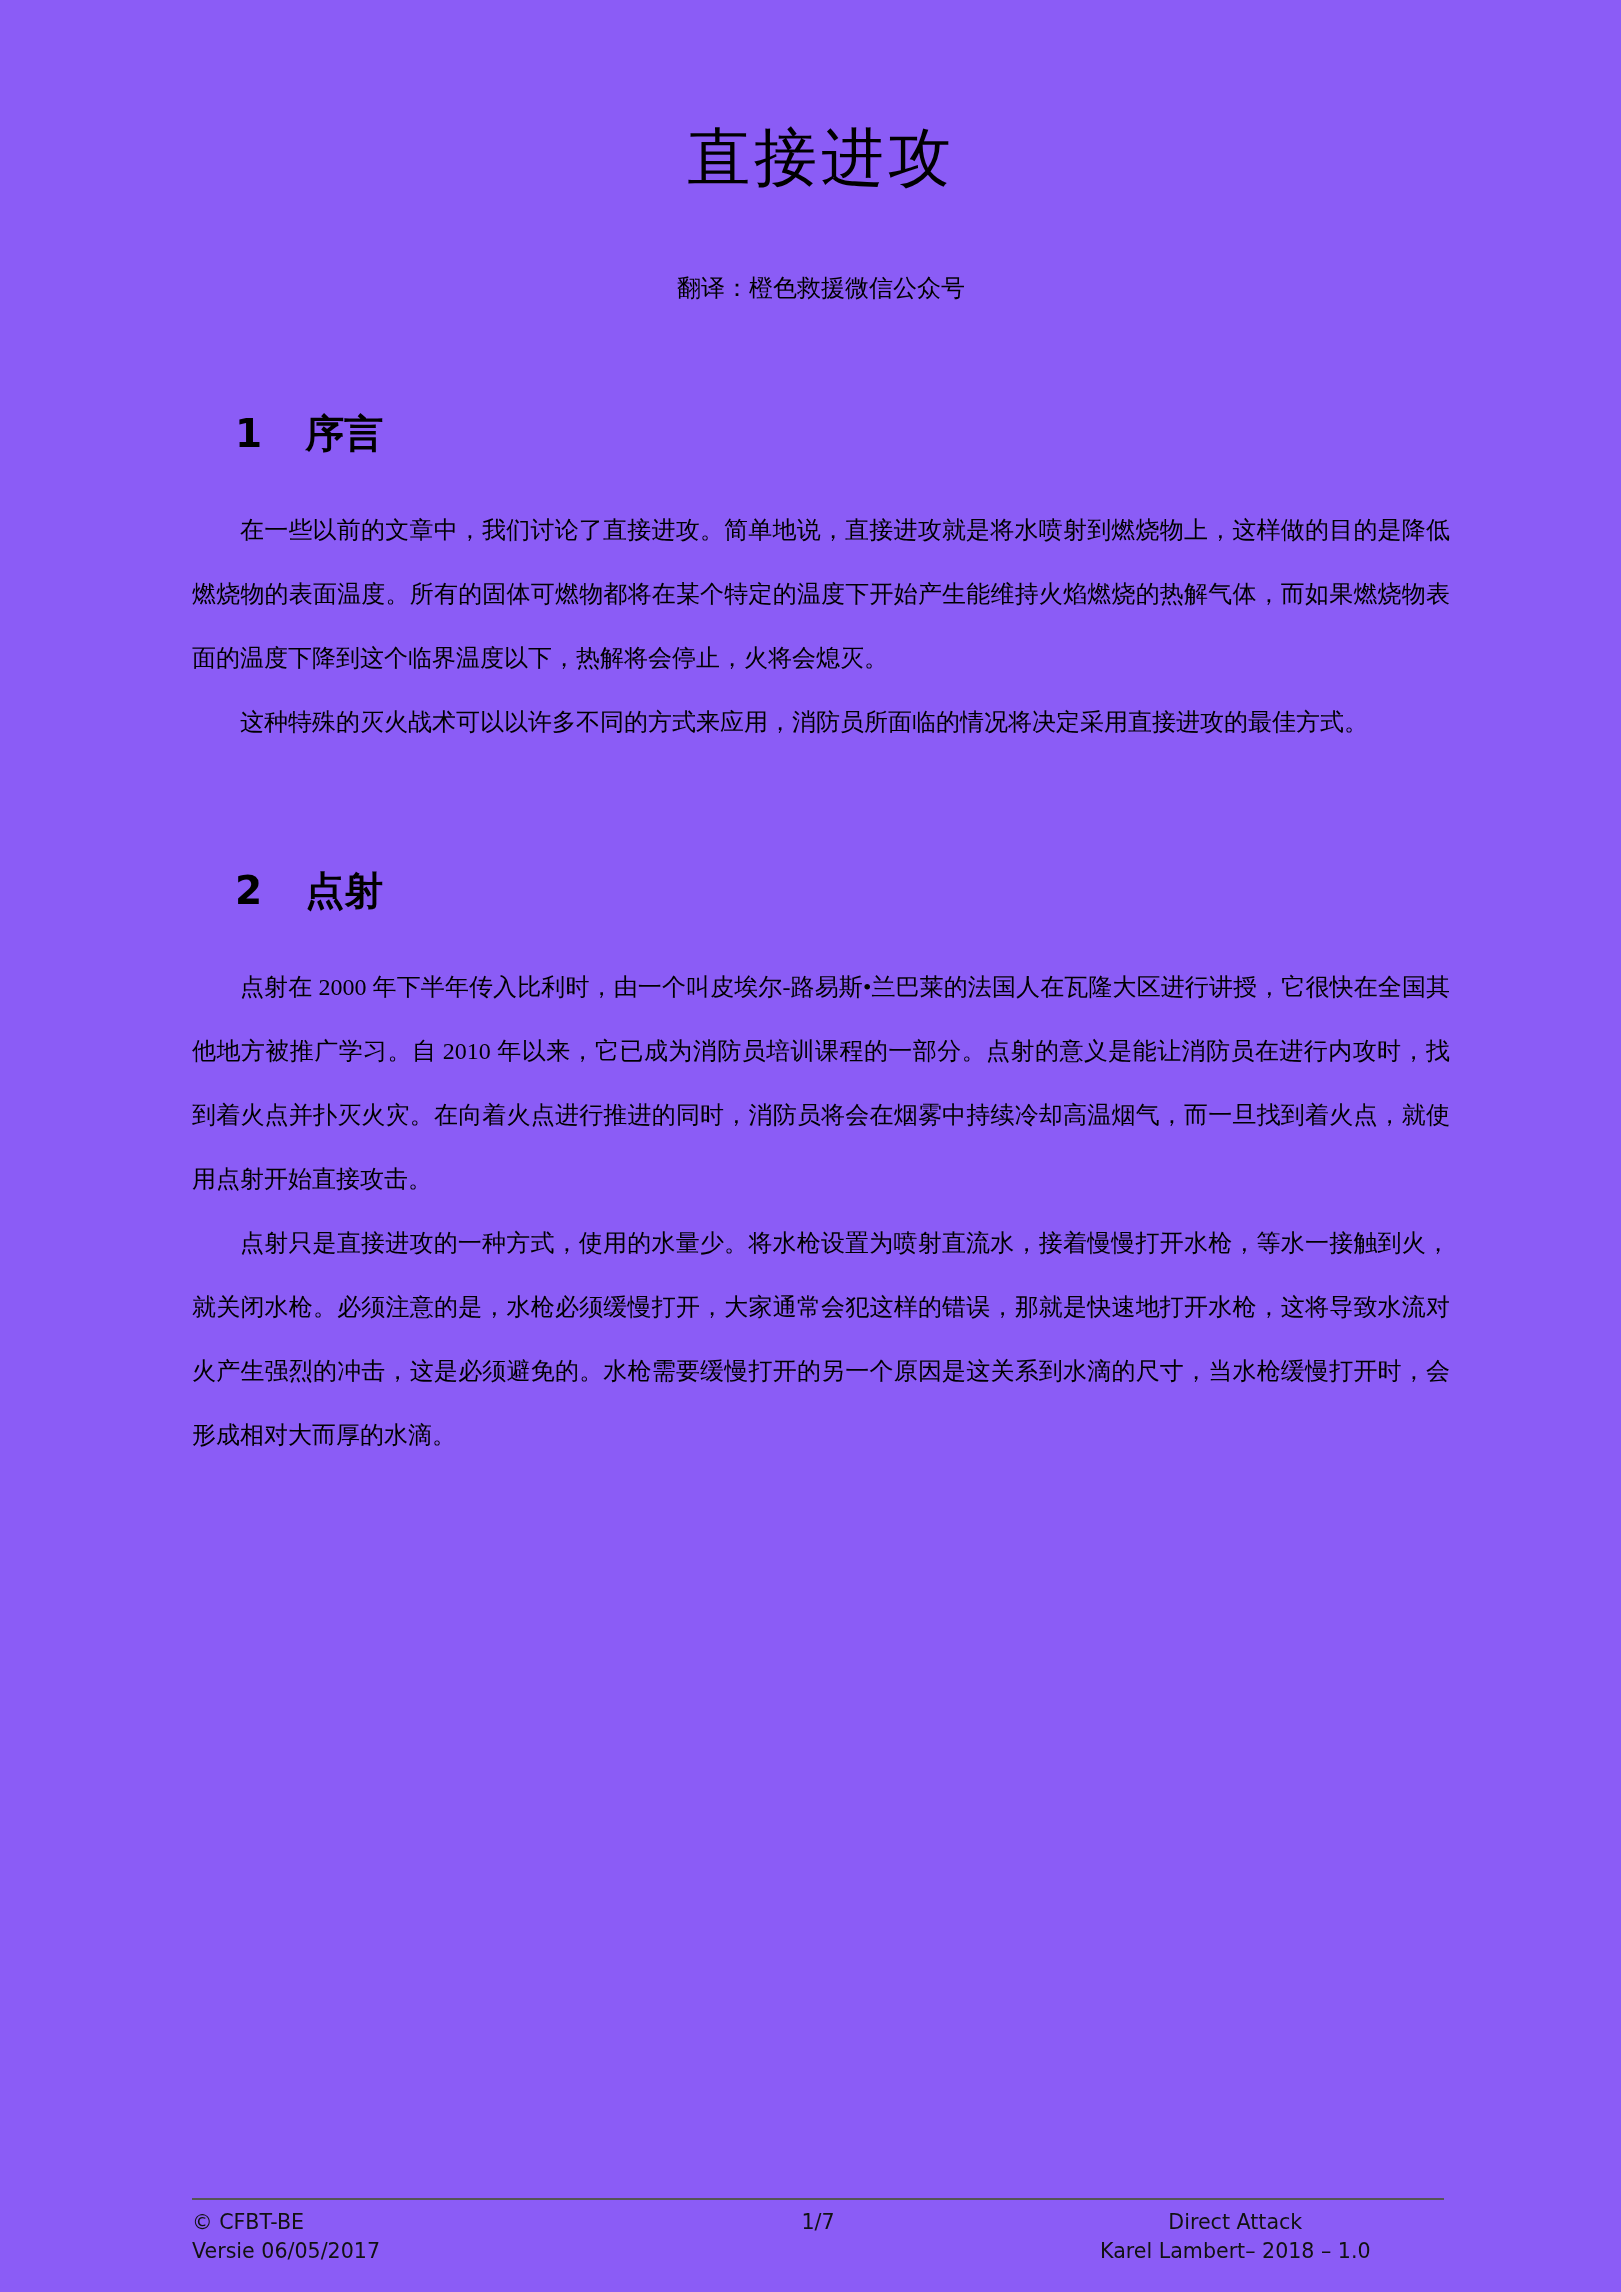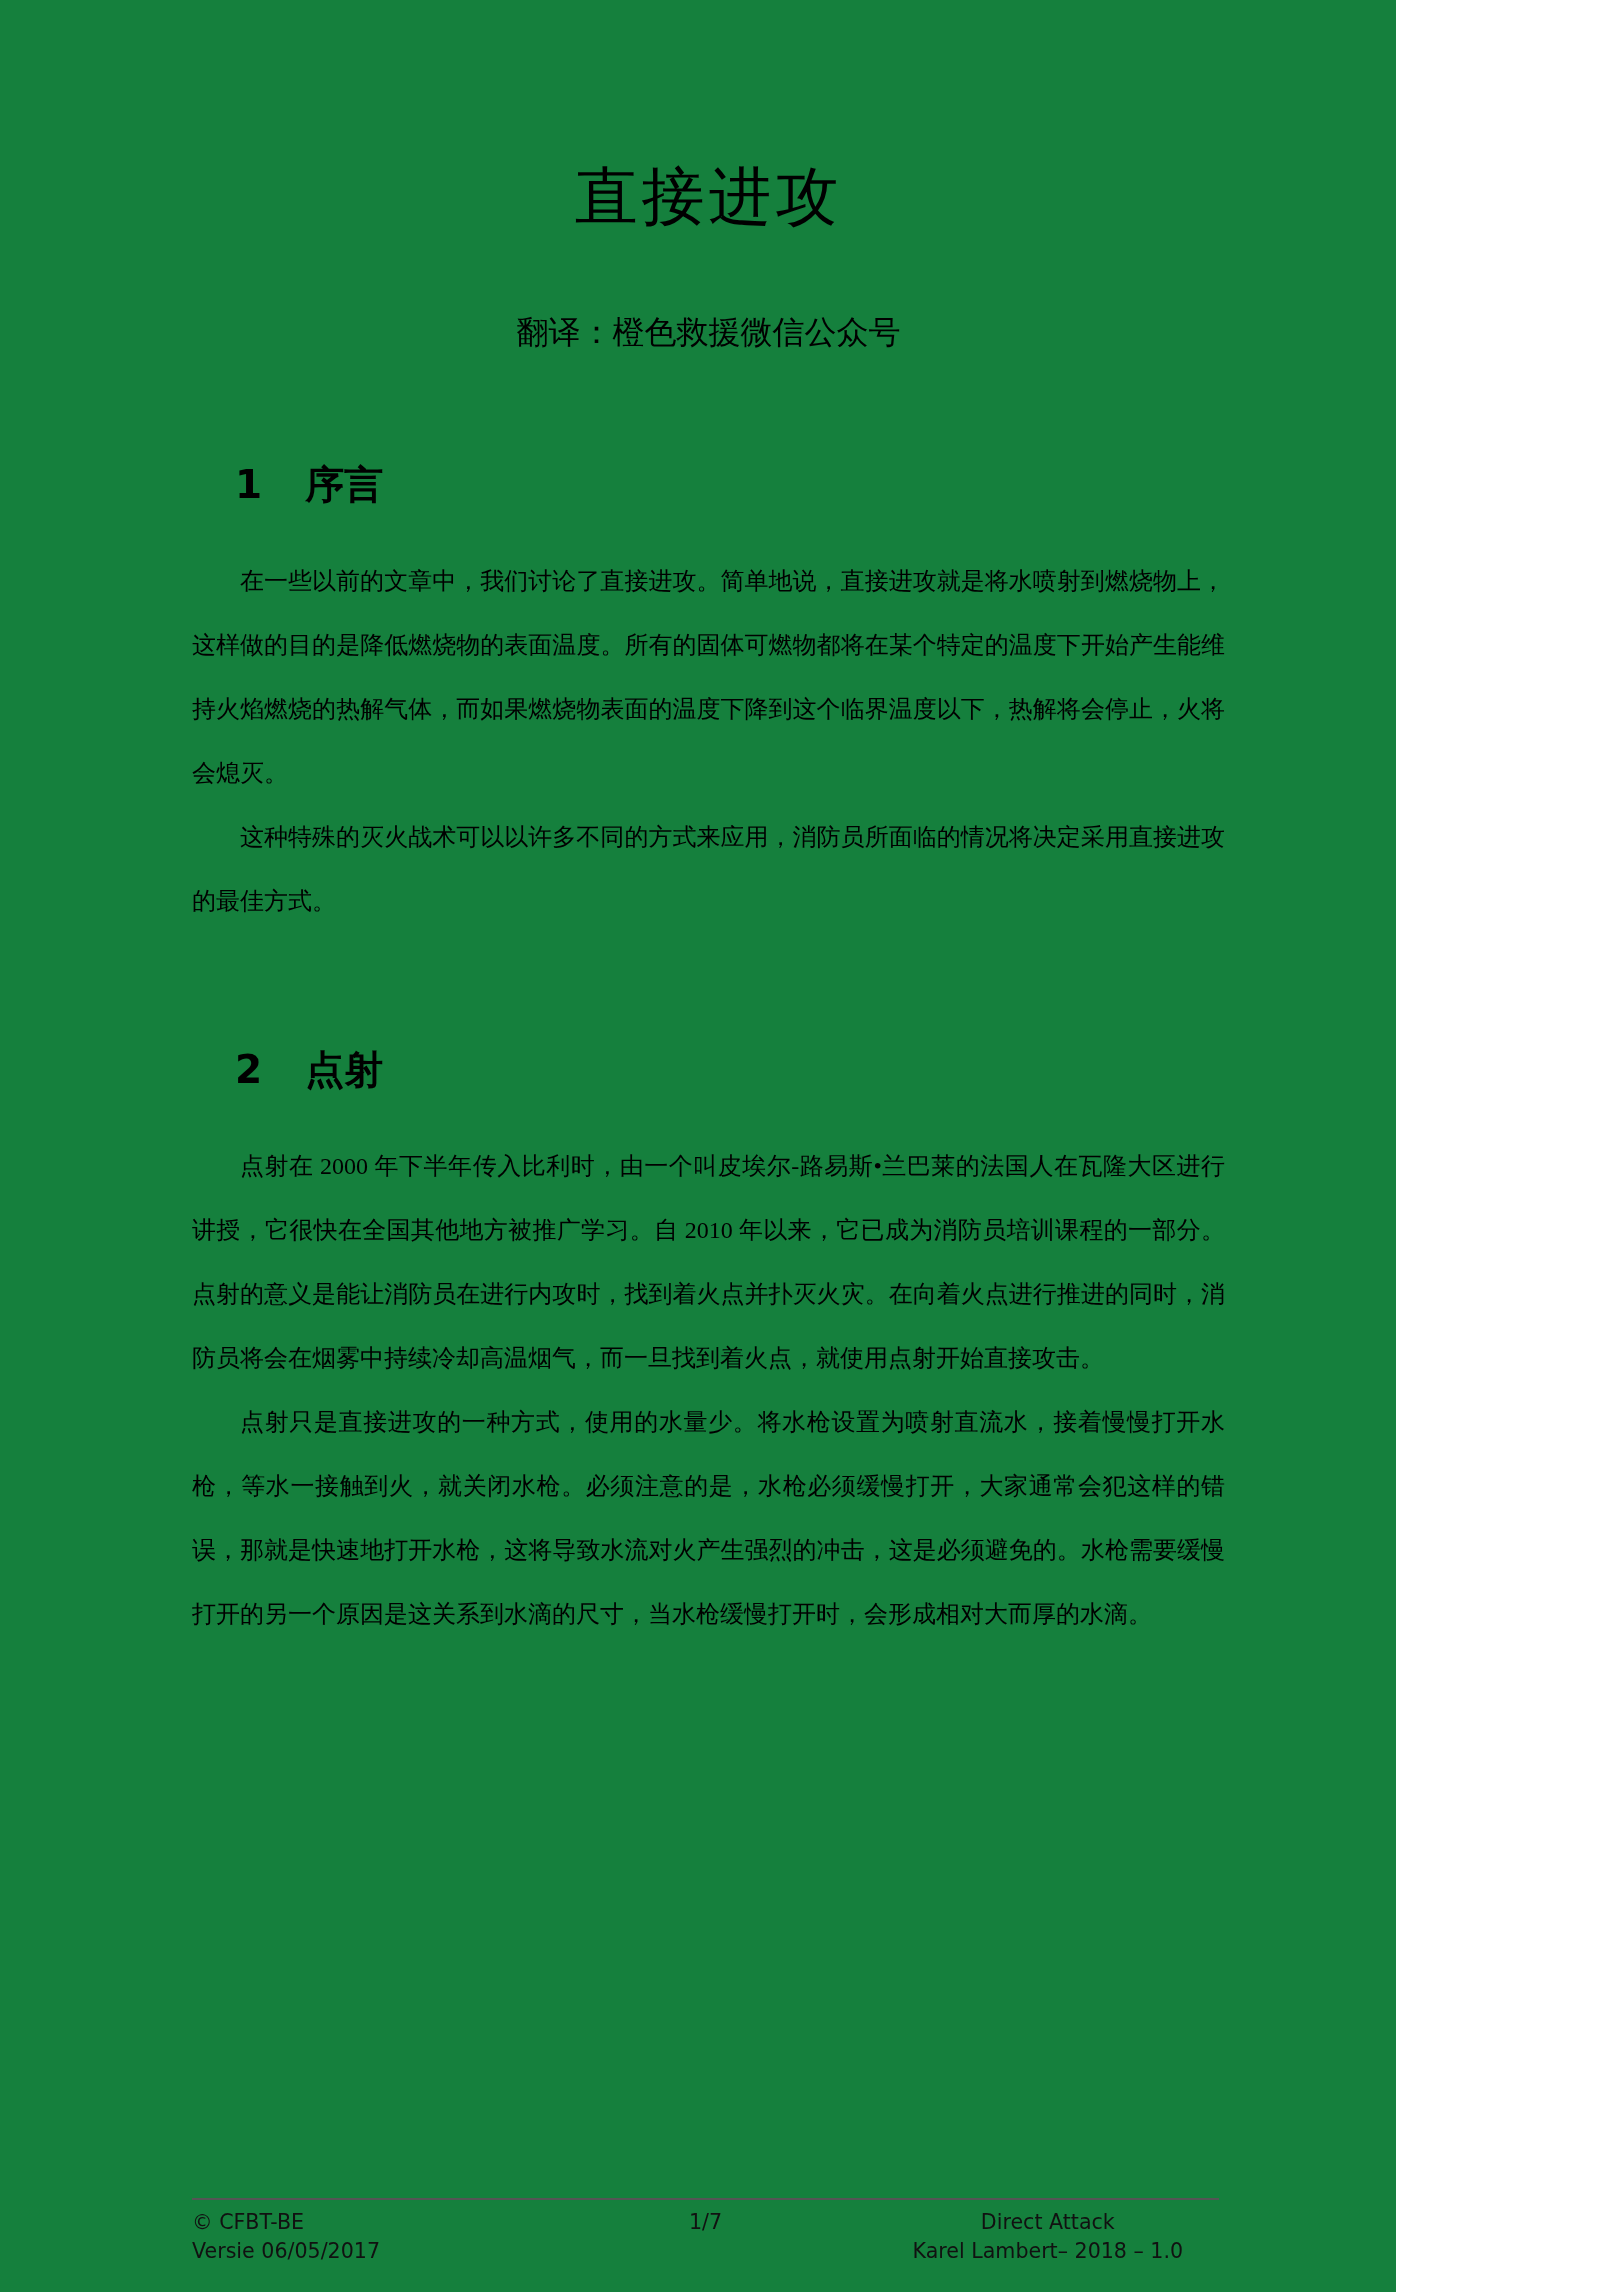--- a/index.html
+++ b/index.html
@@ -3,36 +3,36 @@
 <meta charset="utf-8">
 <style>
   * { margin: 0; padding: 0; box-sizing: border-box; }
   html, body { background: #ffffff; }
   body {
     font-family: "Liberation Serif", "DejaVu Serif", serif;
     color: #000000;
   }
   .page {
     position: relative;
-    width: 1396px;
+    width: 1621px;
     height: 2293px;
-    background: #15803d;
-    padding: 105px 171px 0 192px;
+    background: #8b5cf6;
+    padding: 66px 171px 0 192px;
     overflow: hidden;
   }
   .doc-title {
     text-align: center;
     font-size: 63px;
     font-weight: 400;
     letter-spacing: 3.9px;
     margin-top: 49px;
   }
   .doc-subtitle {
     text-align: center;
-    font-size: 32px;
+    font-size: 24px;
     font-weight: 400;
     margin-top: 71px;
   }
   .section { margin-top: 0; }
   .section-1 { margin-top: 103px; }
   .section-2 { margin-top: 110px; }
   .section-heading {
     font-family: "DejaVu Sans", "Liberation Sans", sans-serif;
     font-size: 39px;
     font-weight: 700;

